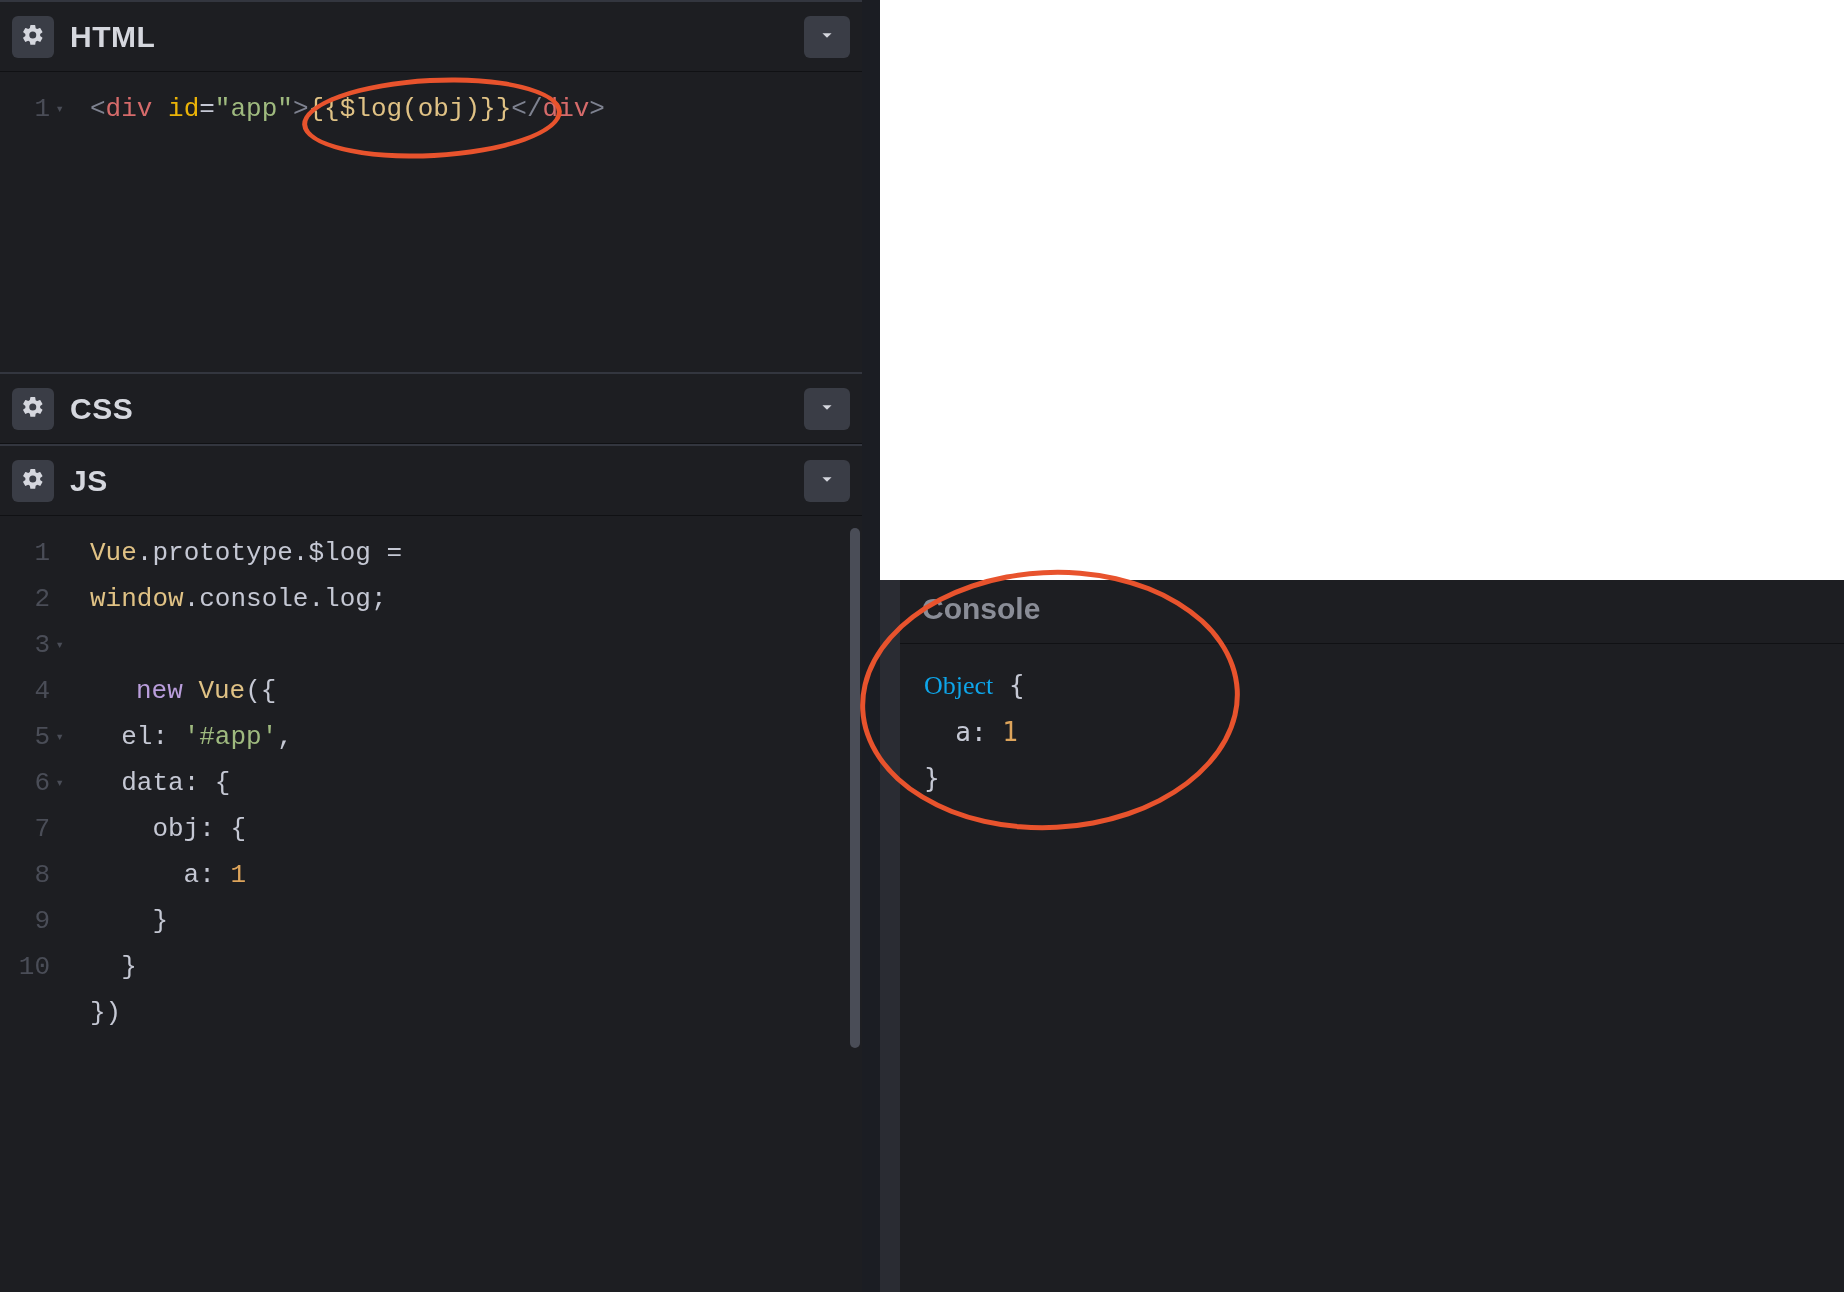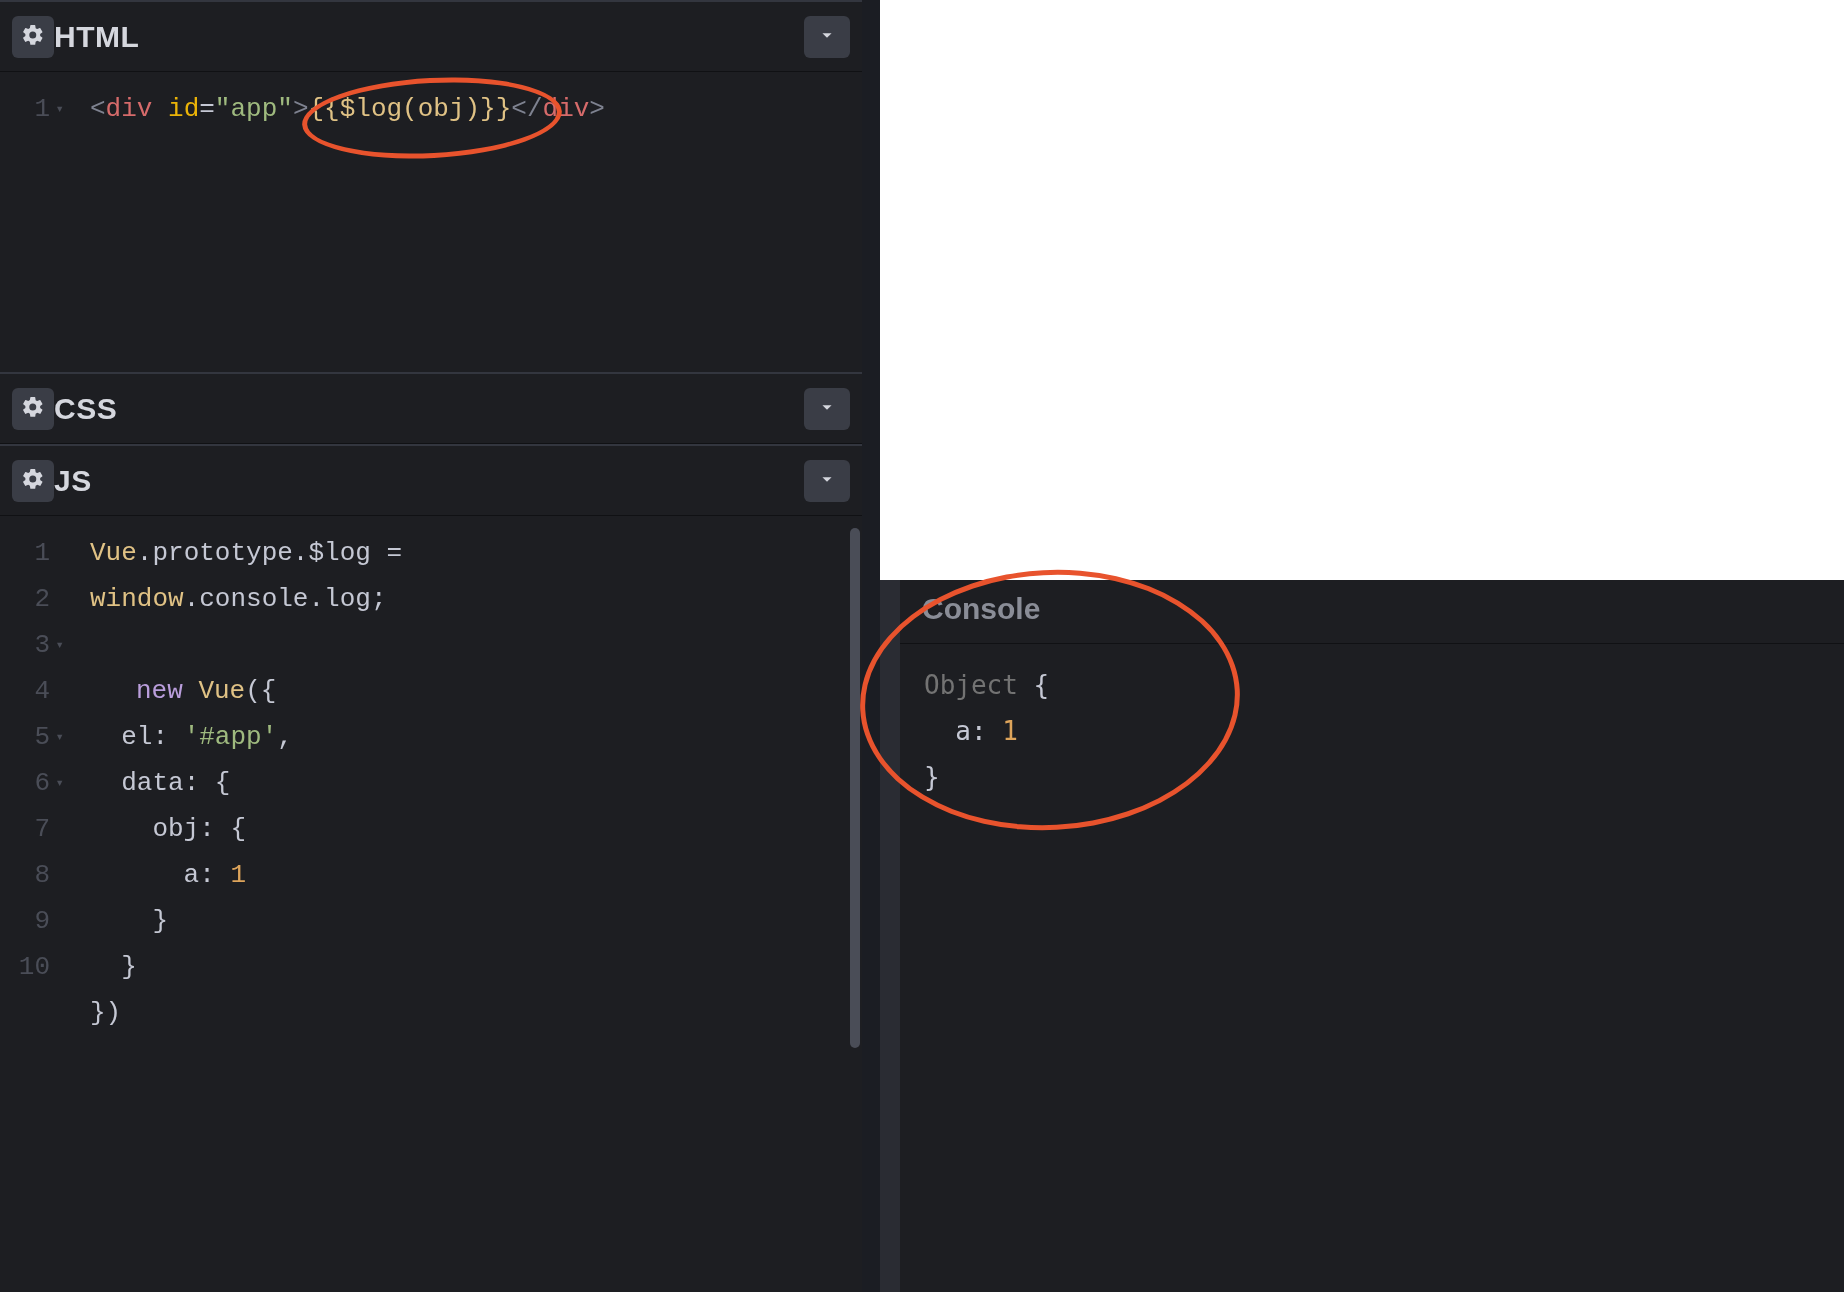--- a/index.html
+++ b/index.html
@@ -36,21 +36,21 @@
     border-bottom: 1px solid #101114;
     display: flex;
     align-items: center;
     justify-content: space-between;
     padding: 10px 12px;
     height: 72px;
   }
   .panel-header-left {
     display: flex;
     align-items: center;
-    gap: 0;
+    gap: 16px;
   }
   .gear-btn {
     width: 42px;
     height: 42px;
     background: #3a3d46;
     border-radius: 6px;
     display: flex;
     align-items: center;
     justify-content: center;
     cursor: pointer;
@@ -157,21 +157,21 @@
     border-bottom: 1px solid #101114;
   }
   .console-body {
     padding: 18px 24px;
     font-family: "SFMono-Regular", Consolas, monospace;
     font-size: 26px;
     line-height: 46px;
     color: #c5c8d4;
     white-space: pre;
   }
-  .cons-obj { color: #737373; }
+  .cons-obj { color: #0ea5e9; font-family: Liberation Serif, serif; }
   .cons-key { color: #c5c8d4; }
   .cons-num { color: #dda45b; }
   .cons-punc{ color: #c5c8d4; }
 
   
   .anno-ellipse {
     position: absolute;
     border: 5px solid #e8532d;
     border-radius: 50%;
     pointer-events: none;

